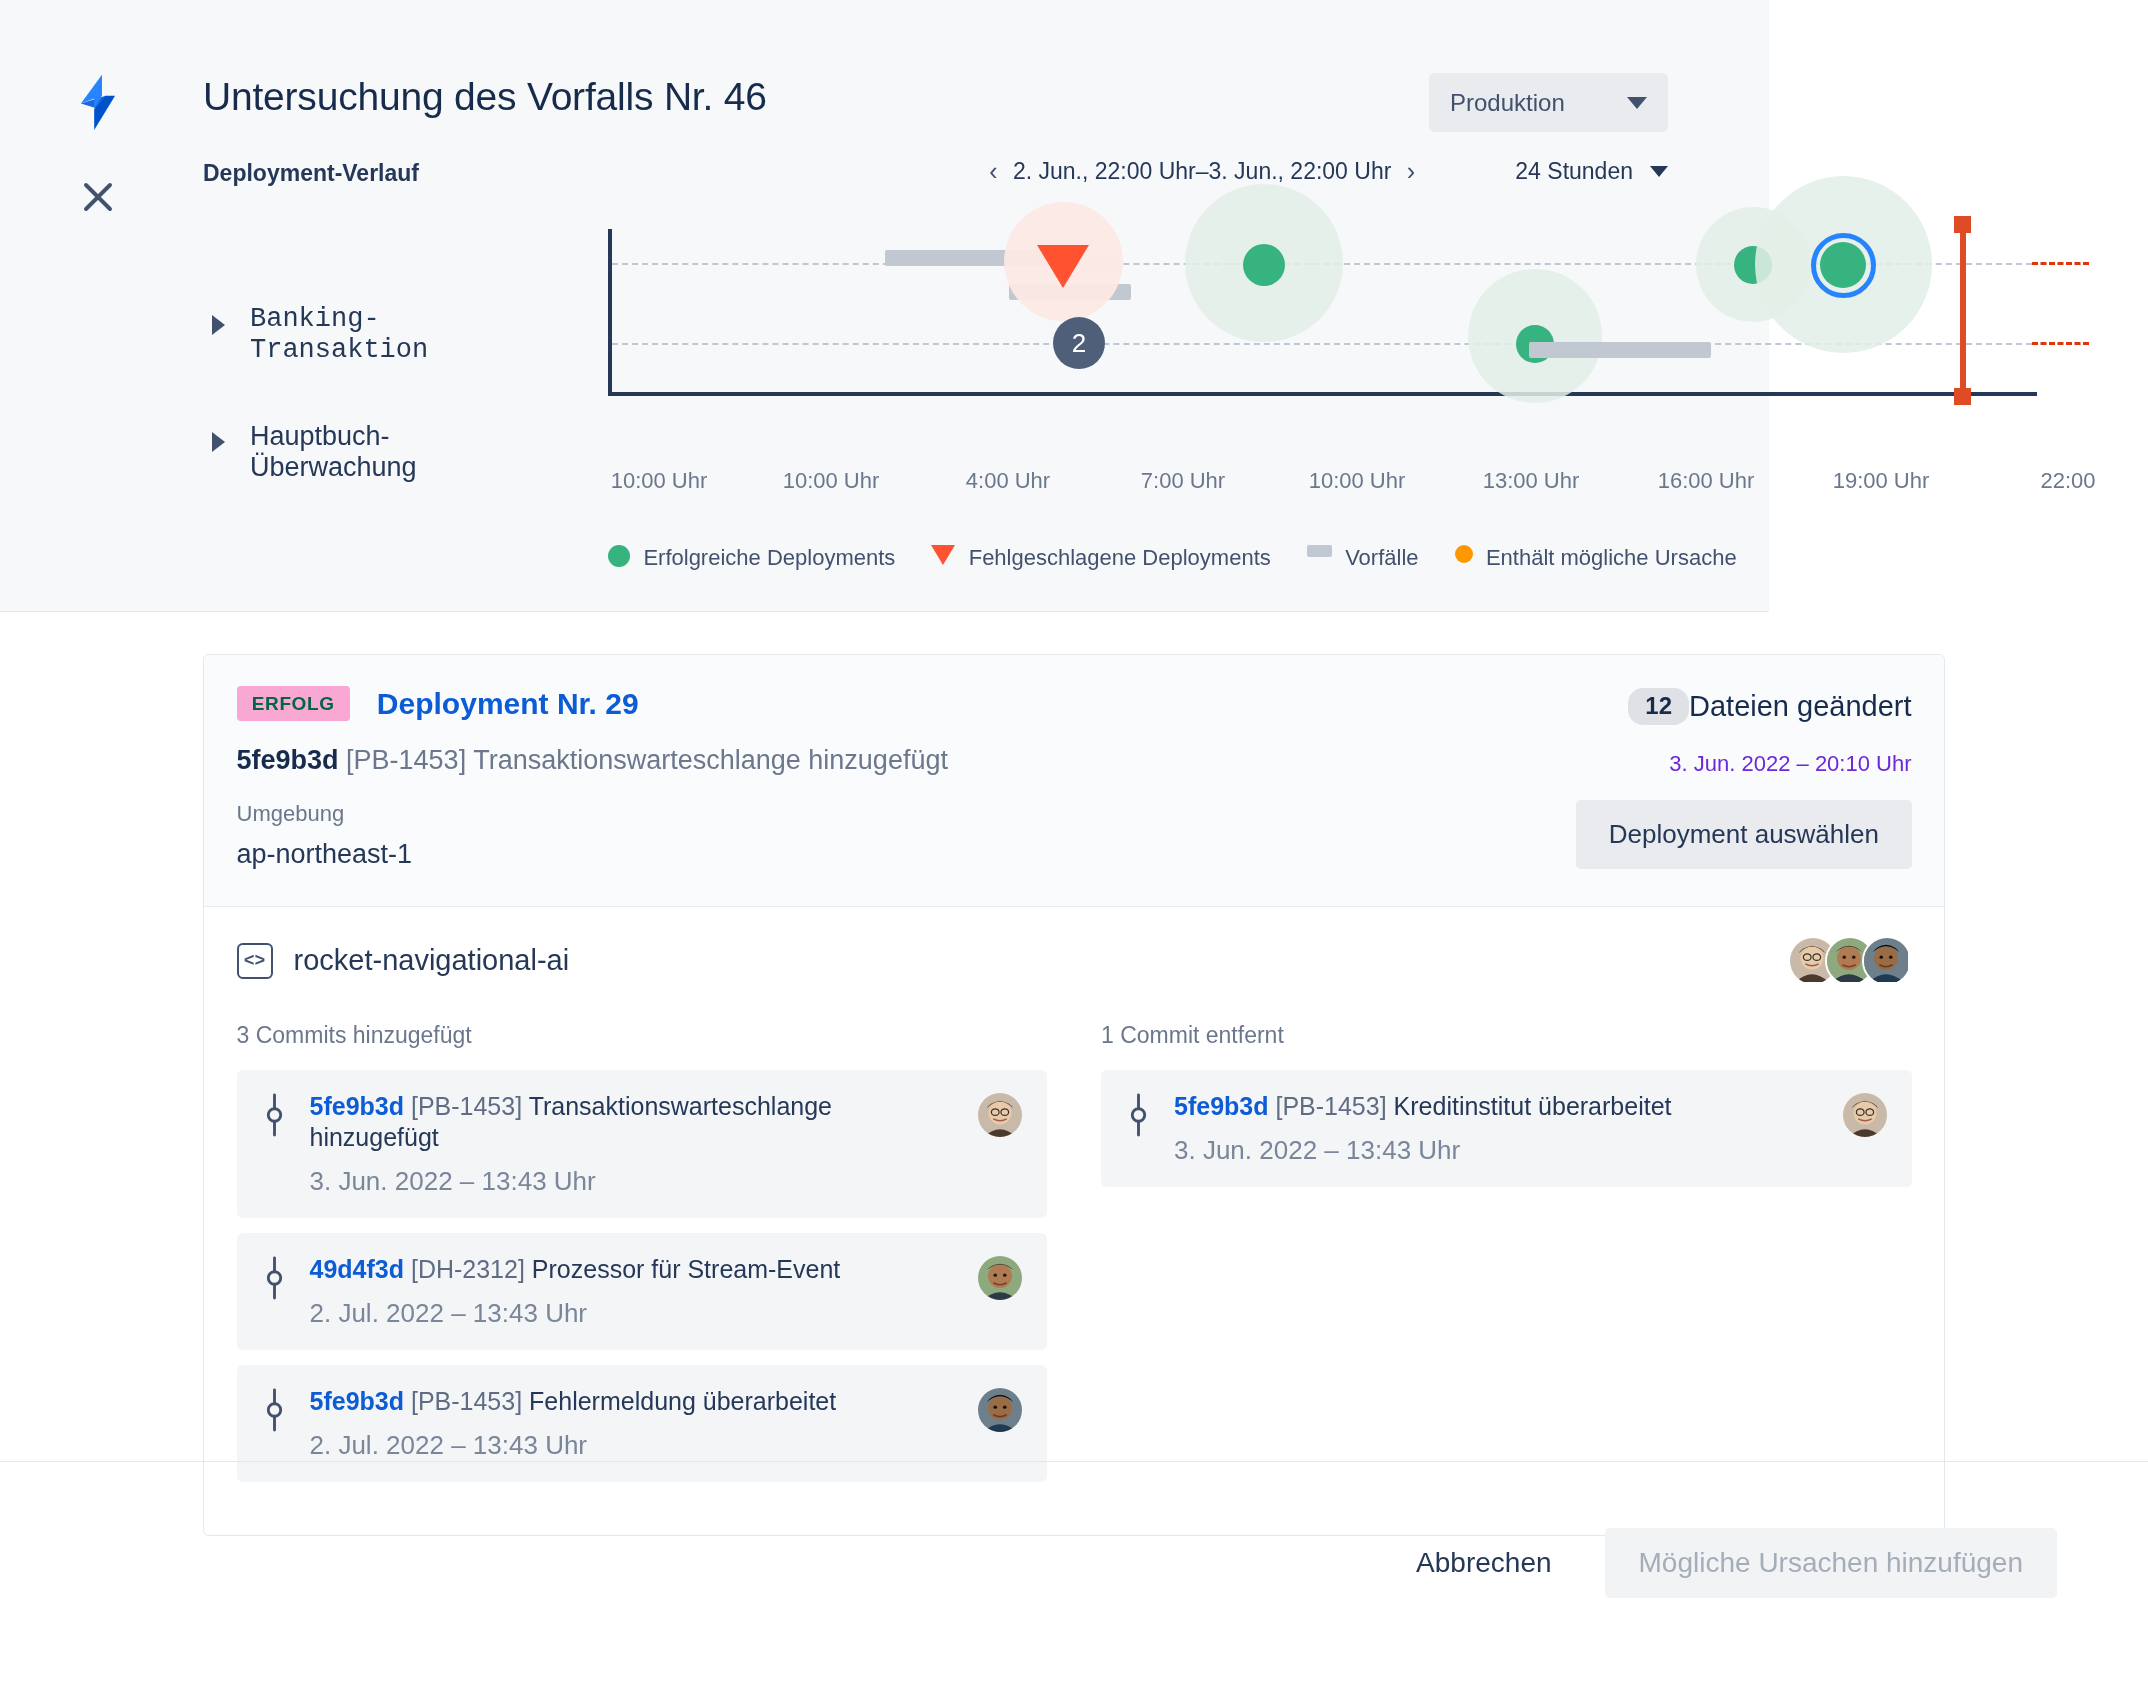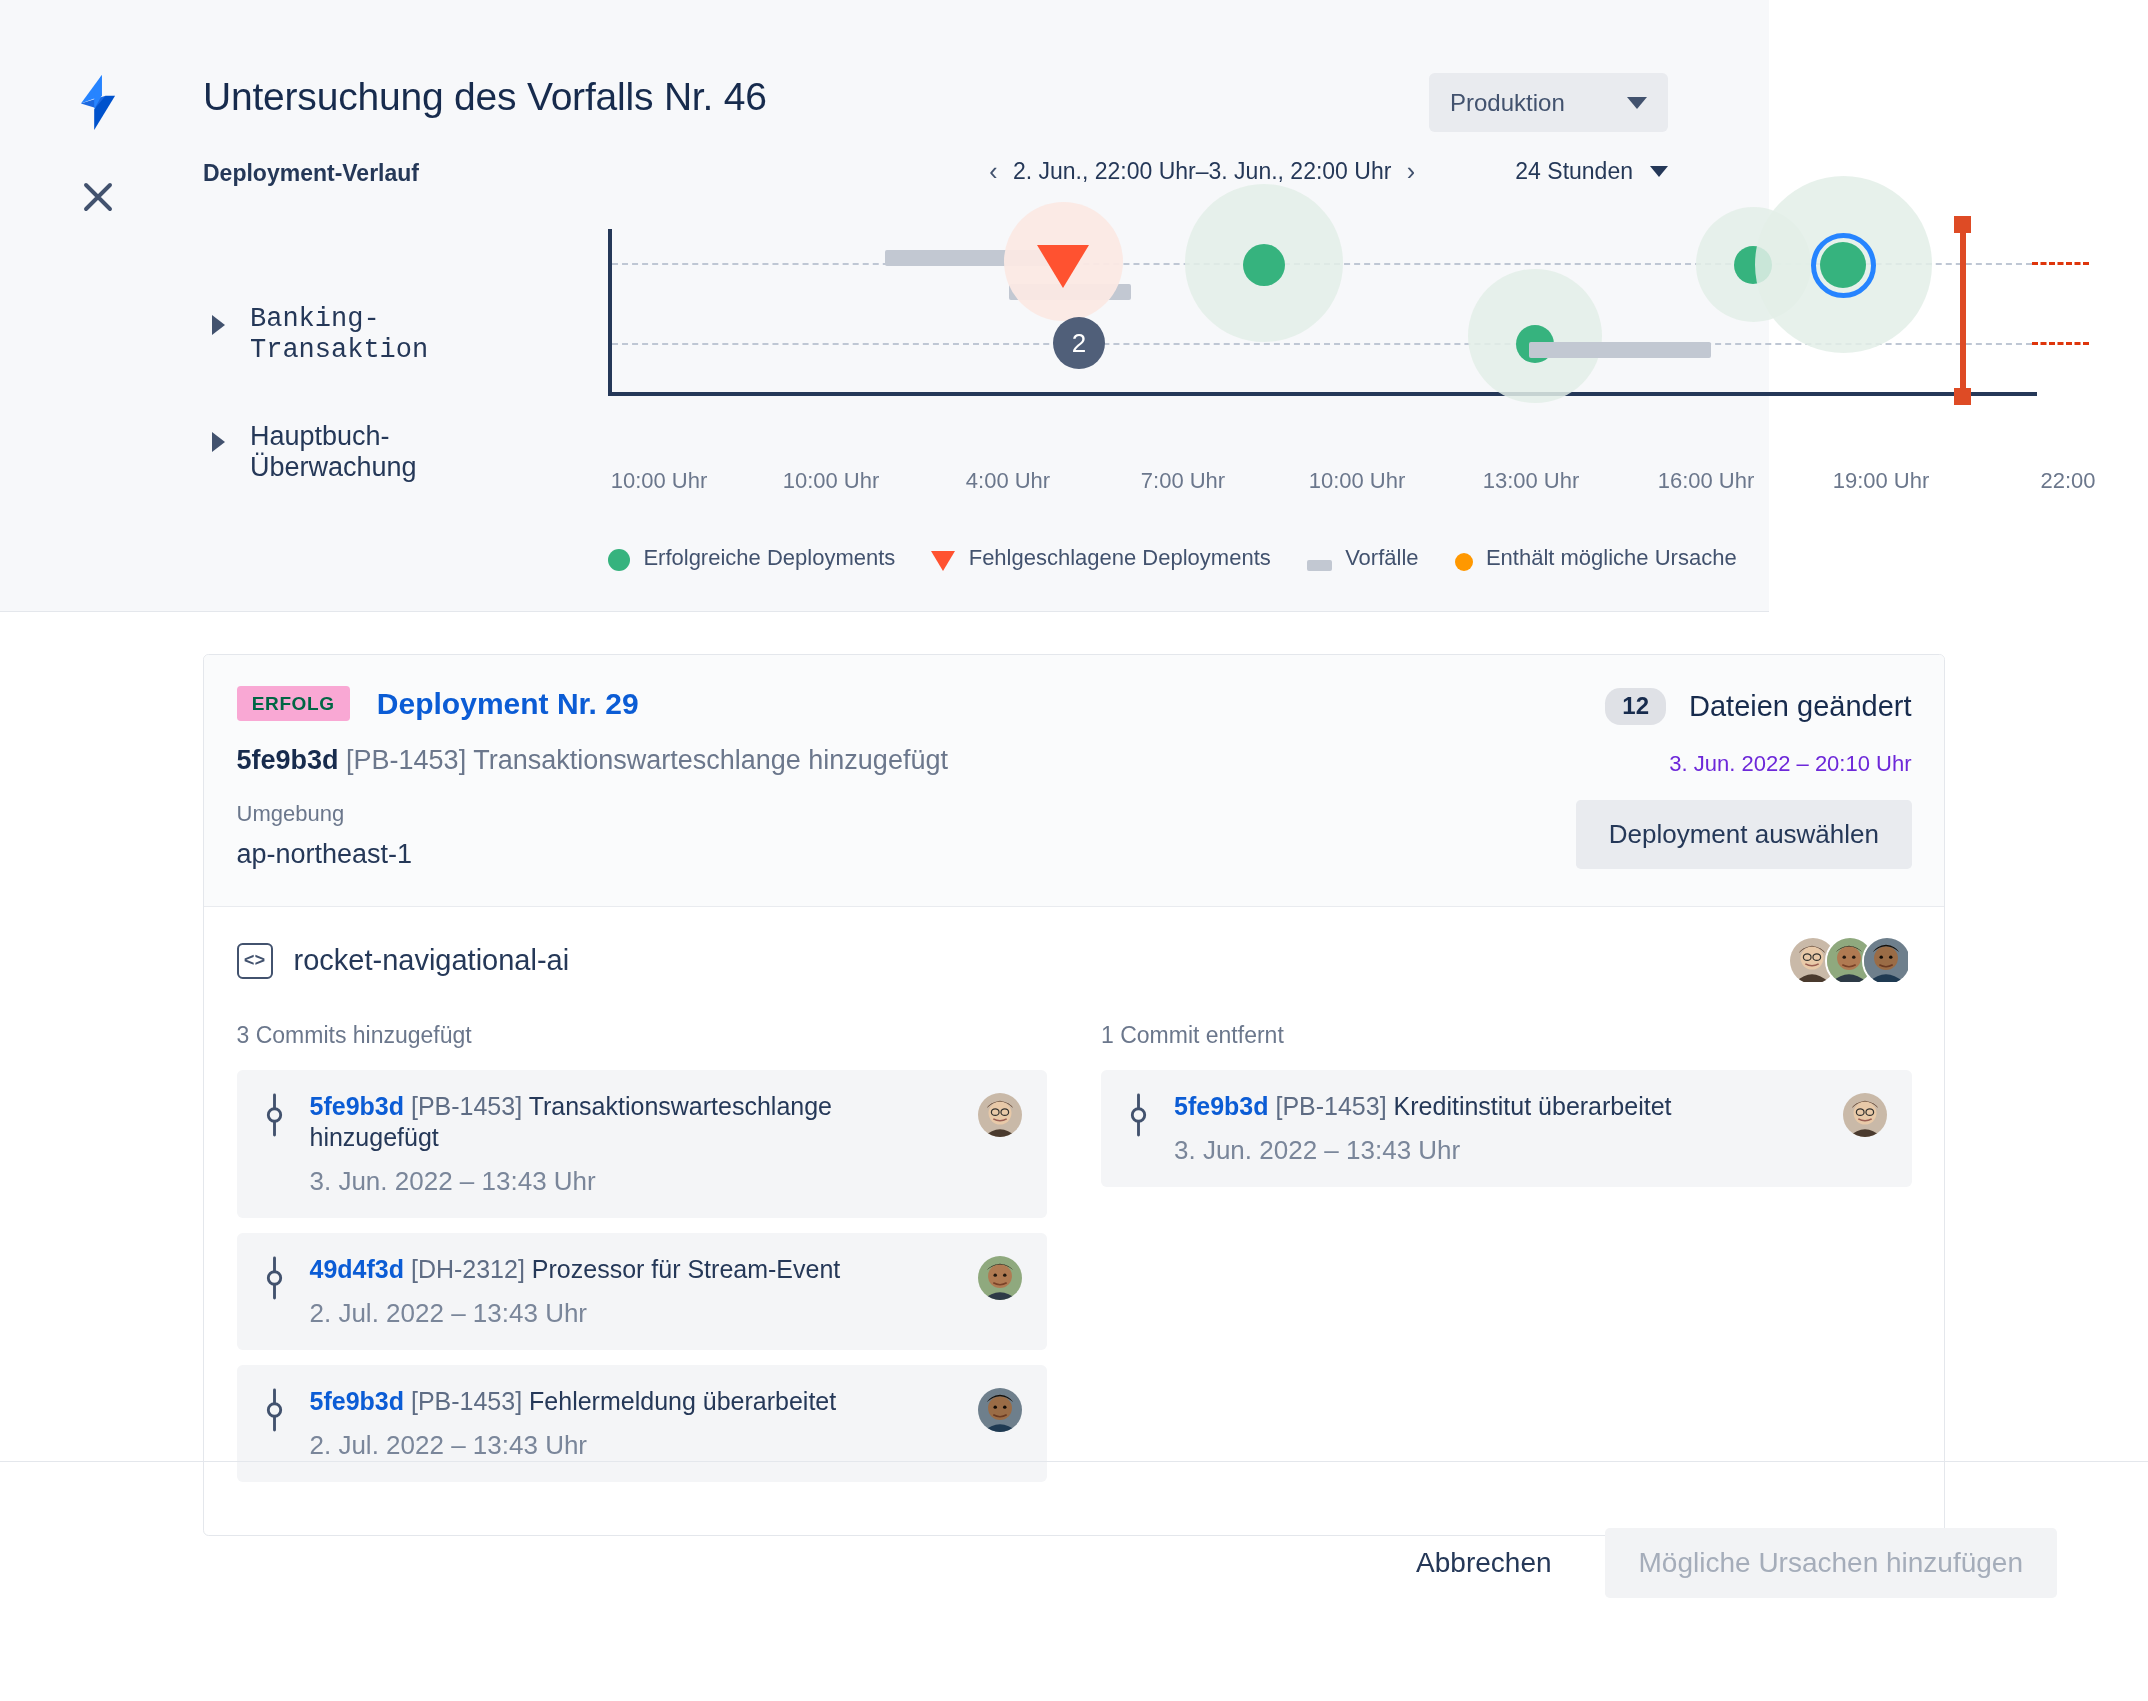--- a/index.html
+++ b/index.html
@@ -89,21 +89,21 @@
     position:absolute;width:52px;height:52px;border-radius:50%;background:#505F79;
     color:#fff;font-size:26px;display:flex;align-items:center;justify-content:center;cursor:pointer;
   }
   .marker-line{position:absolute;width:5.7px;background:#DE4B25;}
   .marker-cap{position:absolute;width:17px;height:17px;background:#DE4B25;}
 
   .xticks{position:absolute;left:602px;top:468px;width:1434px;height:38px;}
   .xtick{position:absolute;font-size:22px;color:#6B778C;transform:translateX(-50%);white-space:nowrap;}
 
   .legend{position:absolute;left:608px;top:545px;display:flex;align-items:center;gap:36px;}
-  .lg{display:flex;align-items:flex-end;gap:13.4px;font-size:22px;color:#42526E;white-space:nowrap;}
+  .lg{display:flex;align-items:flex-start;gap:13.4px;font-size:22px;color:#42526E;white-space:nowrap;}
   .lg-dot{width:22px;height:22px;border-radius:50%;background:#36B37E;}
   .lg-tri{width:0;height:0;border-left:12.4px solid transparent;border-right:12.4px solid transparent;border-top:20px solid #FF5230;}
   .lg-bar{width:25px;height:11.5px;background:#C2C8D2;border-radius:1.9px;}
   .lg-orange{width:18px;height:18px;border-radius:50%;background:#FF9800;}
 
   
   .dcard{
     position:absolute;left:203px;top:654px;width:1742px;
     background:#fff;border:1px solid #E4E7EC;border-radius:5.7px;overflow:hidden;
   }
@@ -112,21 +112,21 @@
   .badge-success{
     background:#f9a8d4;color:#006644;font-size:19px;font-weight:700;
     letter-spacing:0.6px;padding:6.7px 15.3px;border-radius:3.8px;
   }
   .dep-link{font-size:30px;font-weight:700;color:#0B5CD5;cursor:pointer;}
   .commit-head{margin-top:24px;font-size:27px;color:#6B778C;}
   .commit-head b{color:#172B4D;font-weight:700;}
   .env-lbl{margin-top:25px;font-size:22px;color:#6B778C;}
   .env-val{margin-top:11.5px;font-size:27px;color:#253858;}
 
-  .files-row{position:absolute;right:32.5px;top:32.5px;display:flex;align-items:center;gap:23px;}
+  .files-row{position:absolute;right:32.5px;top:32.5px;display:flex;align-items:center;}
   .files-count{
     background:#DFE1E6;color:#172B4D;font-size:24px;font-weight:700;
     border-radius:15.3px;padding:4.8px 17px;
   }
   .files-lbl{font-size:29px;color:#172B4D;}
   .dep-time{position:absolute;right:32.5px;top:96px;font-size:22px;color:#6d28d9;}
   .select-btn{
     position:absolute;right:32.5px;top:145px;background:#E9EBEF;border:none;border-radius:4.8px;
     padding:19px 32.5px;font-size:26px;color:#253858;cursor:pointer;
     font-family:"Liberation Sans",sans-serif;

